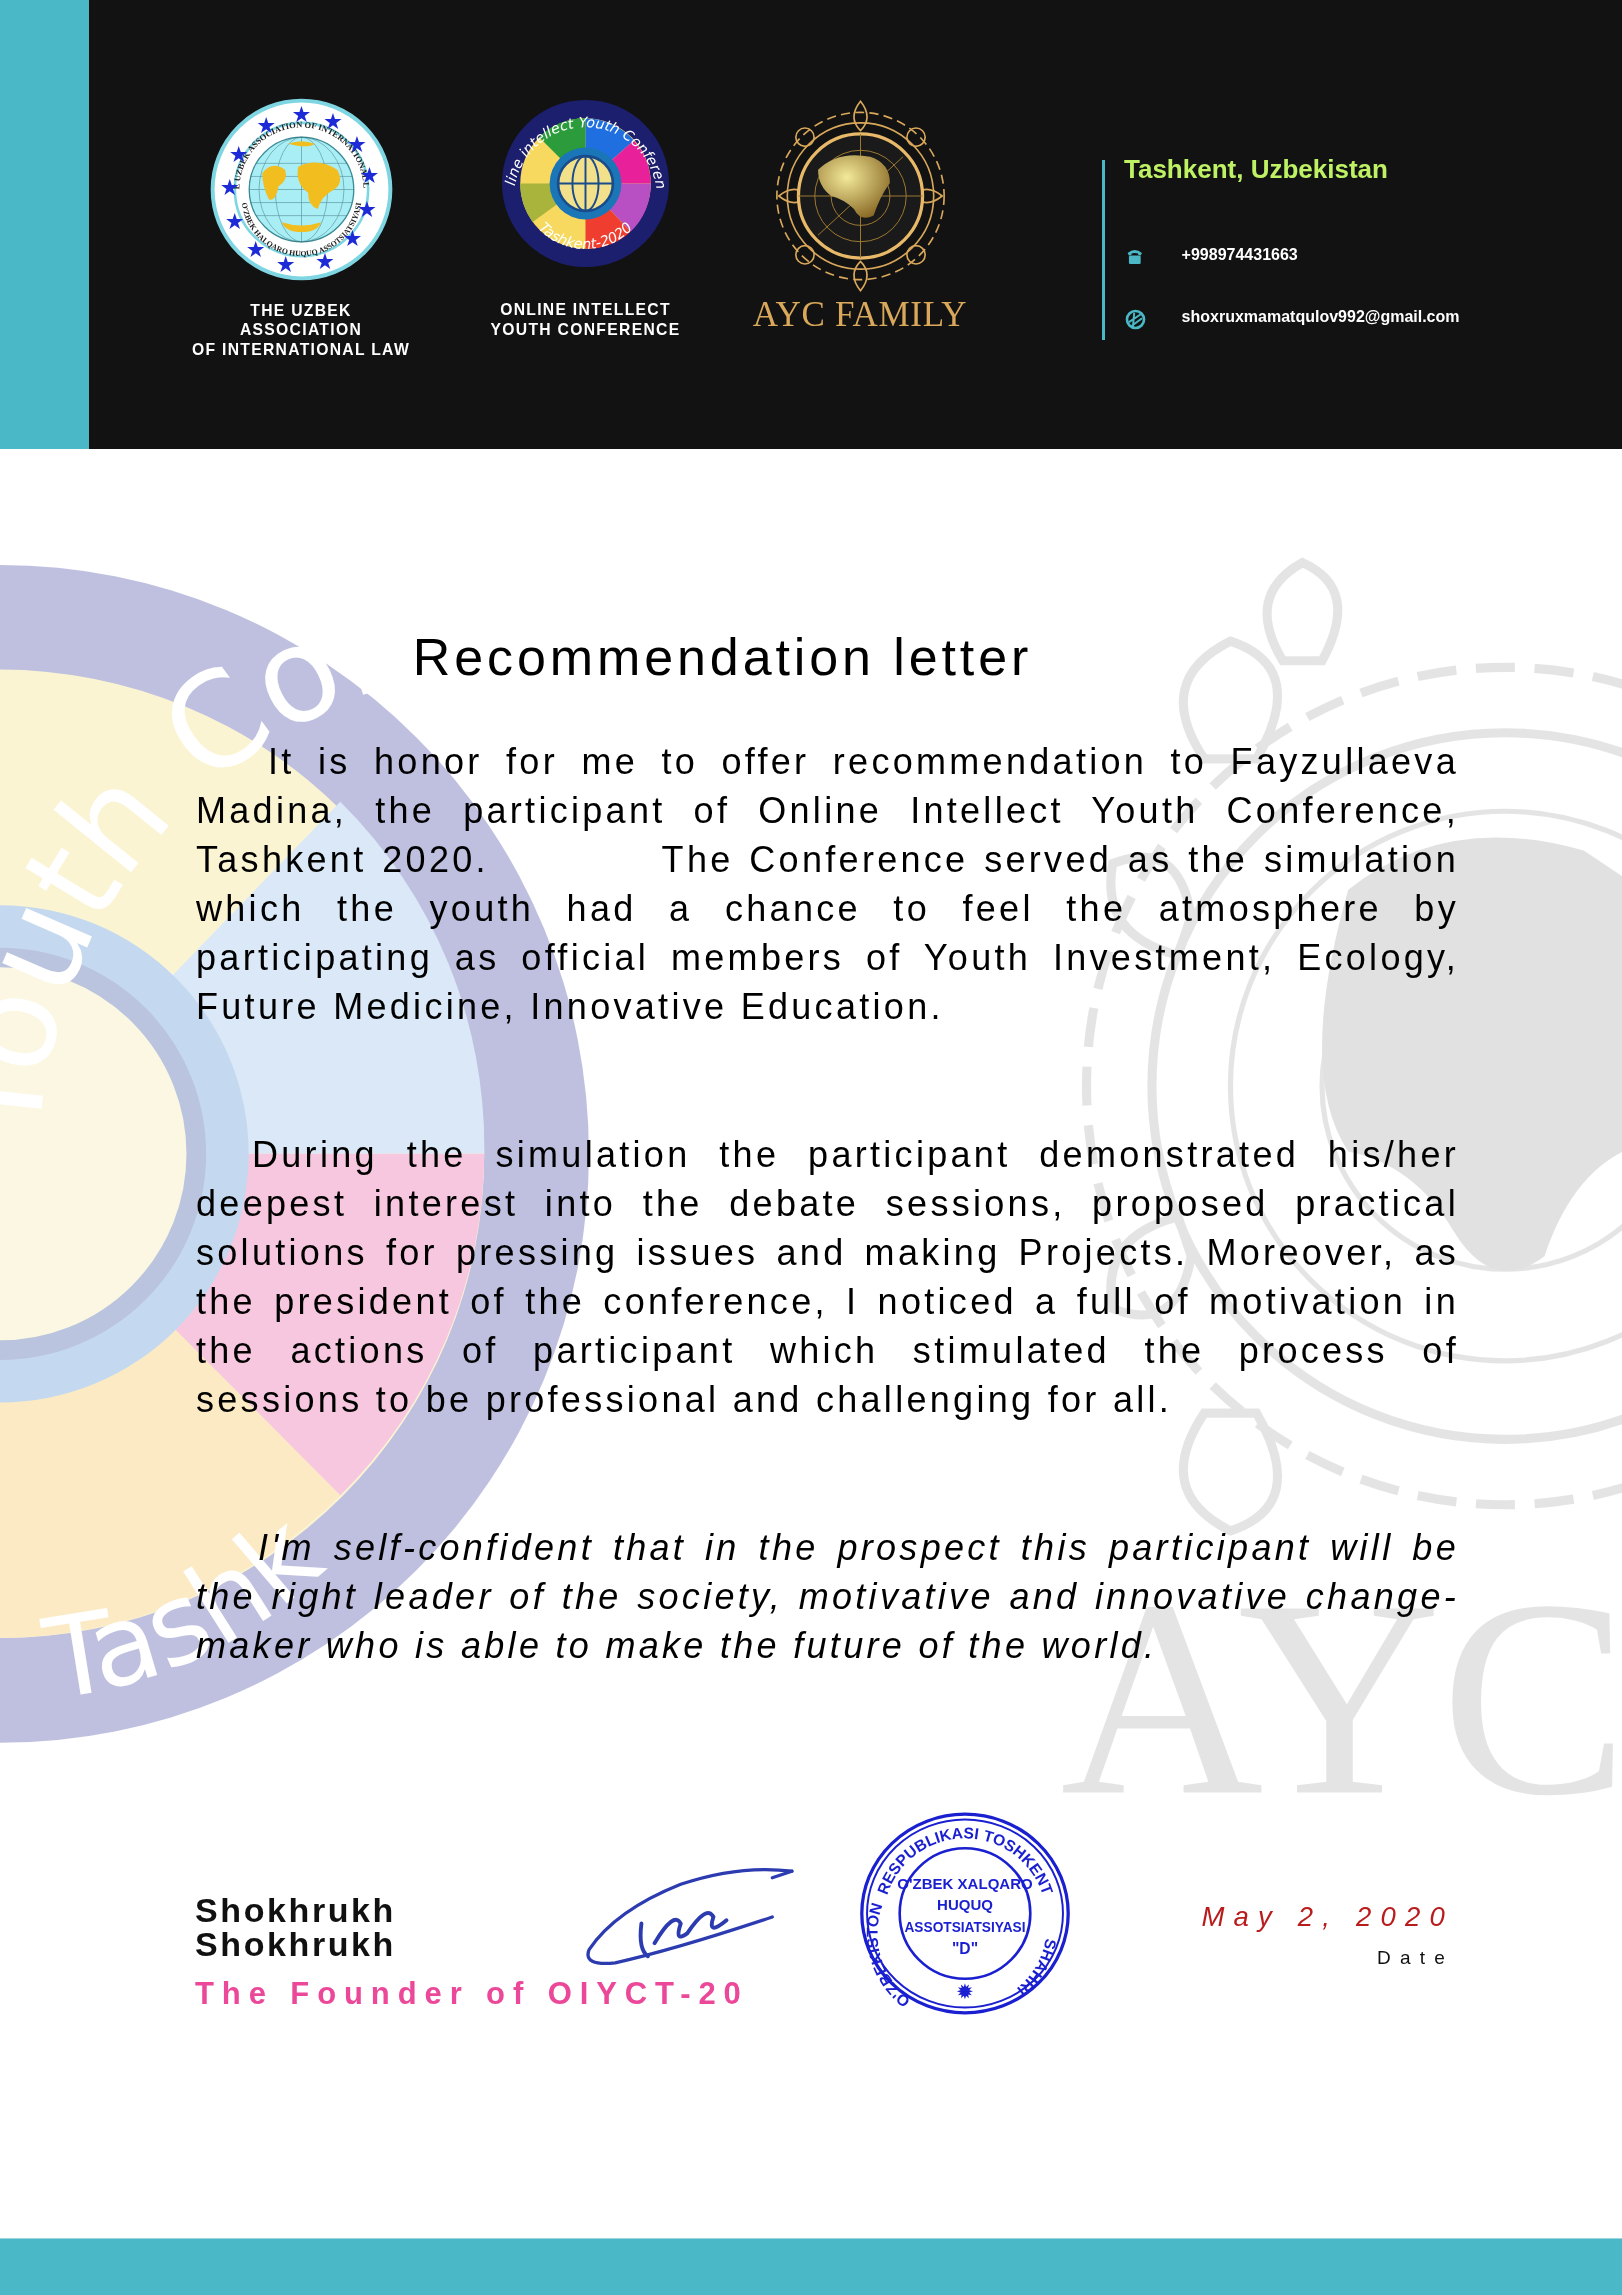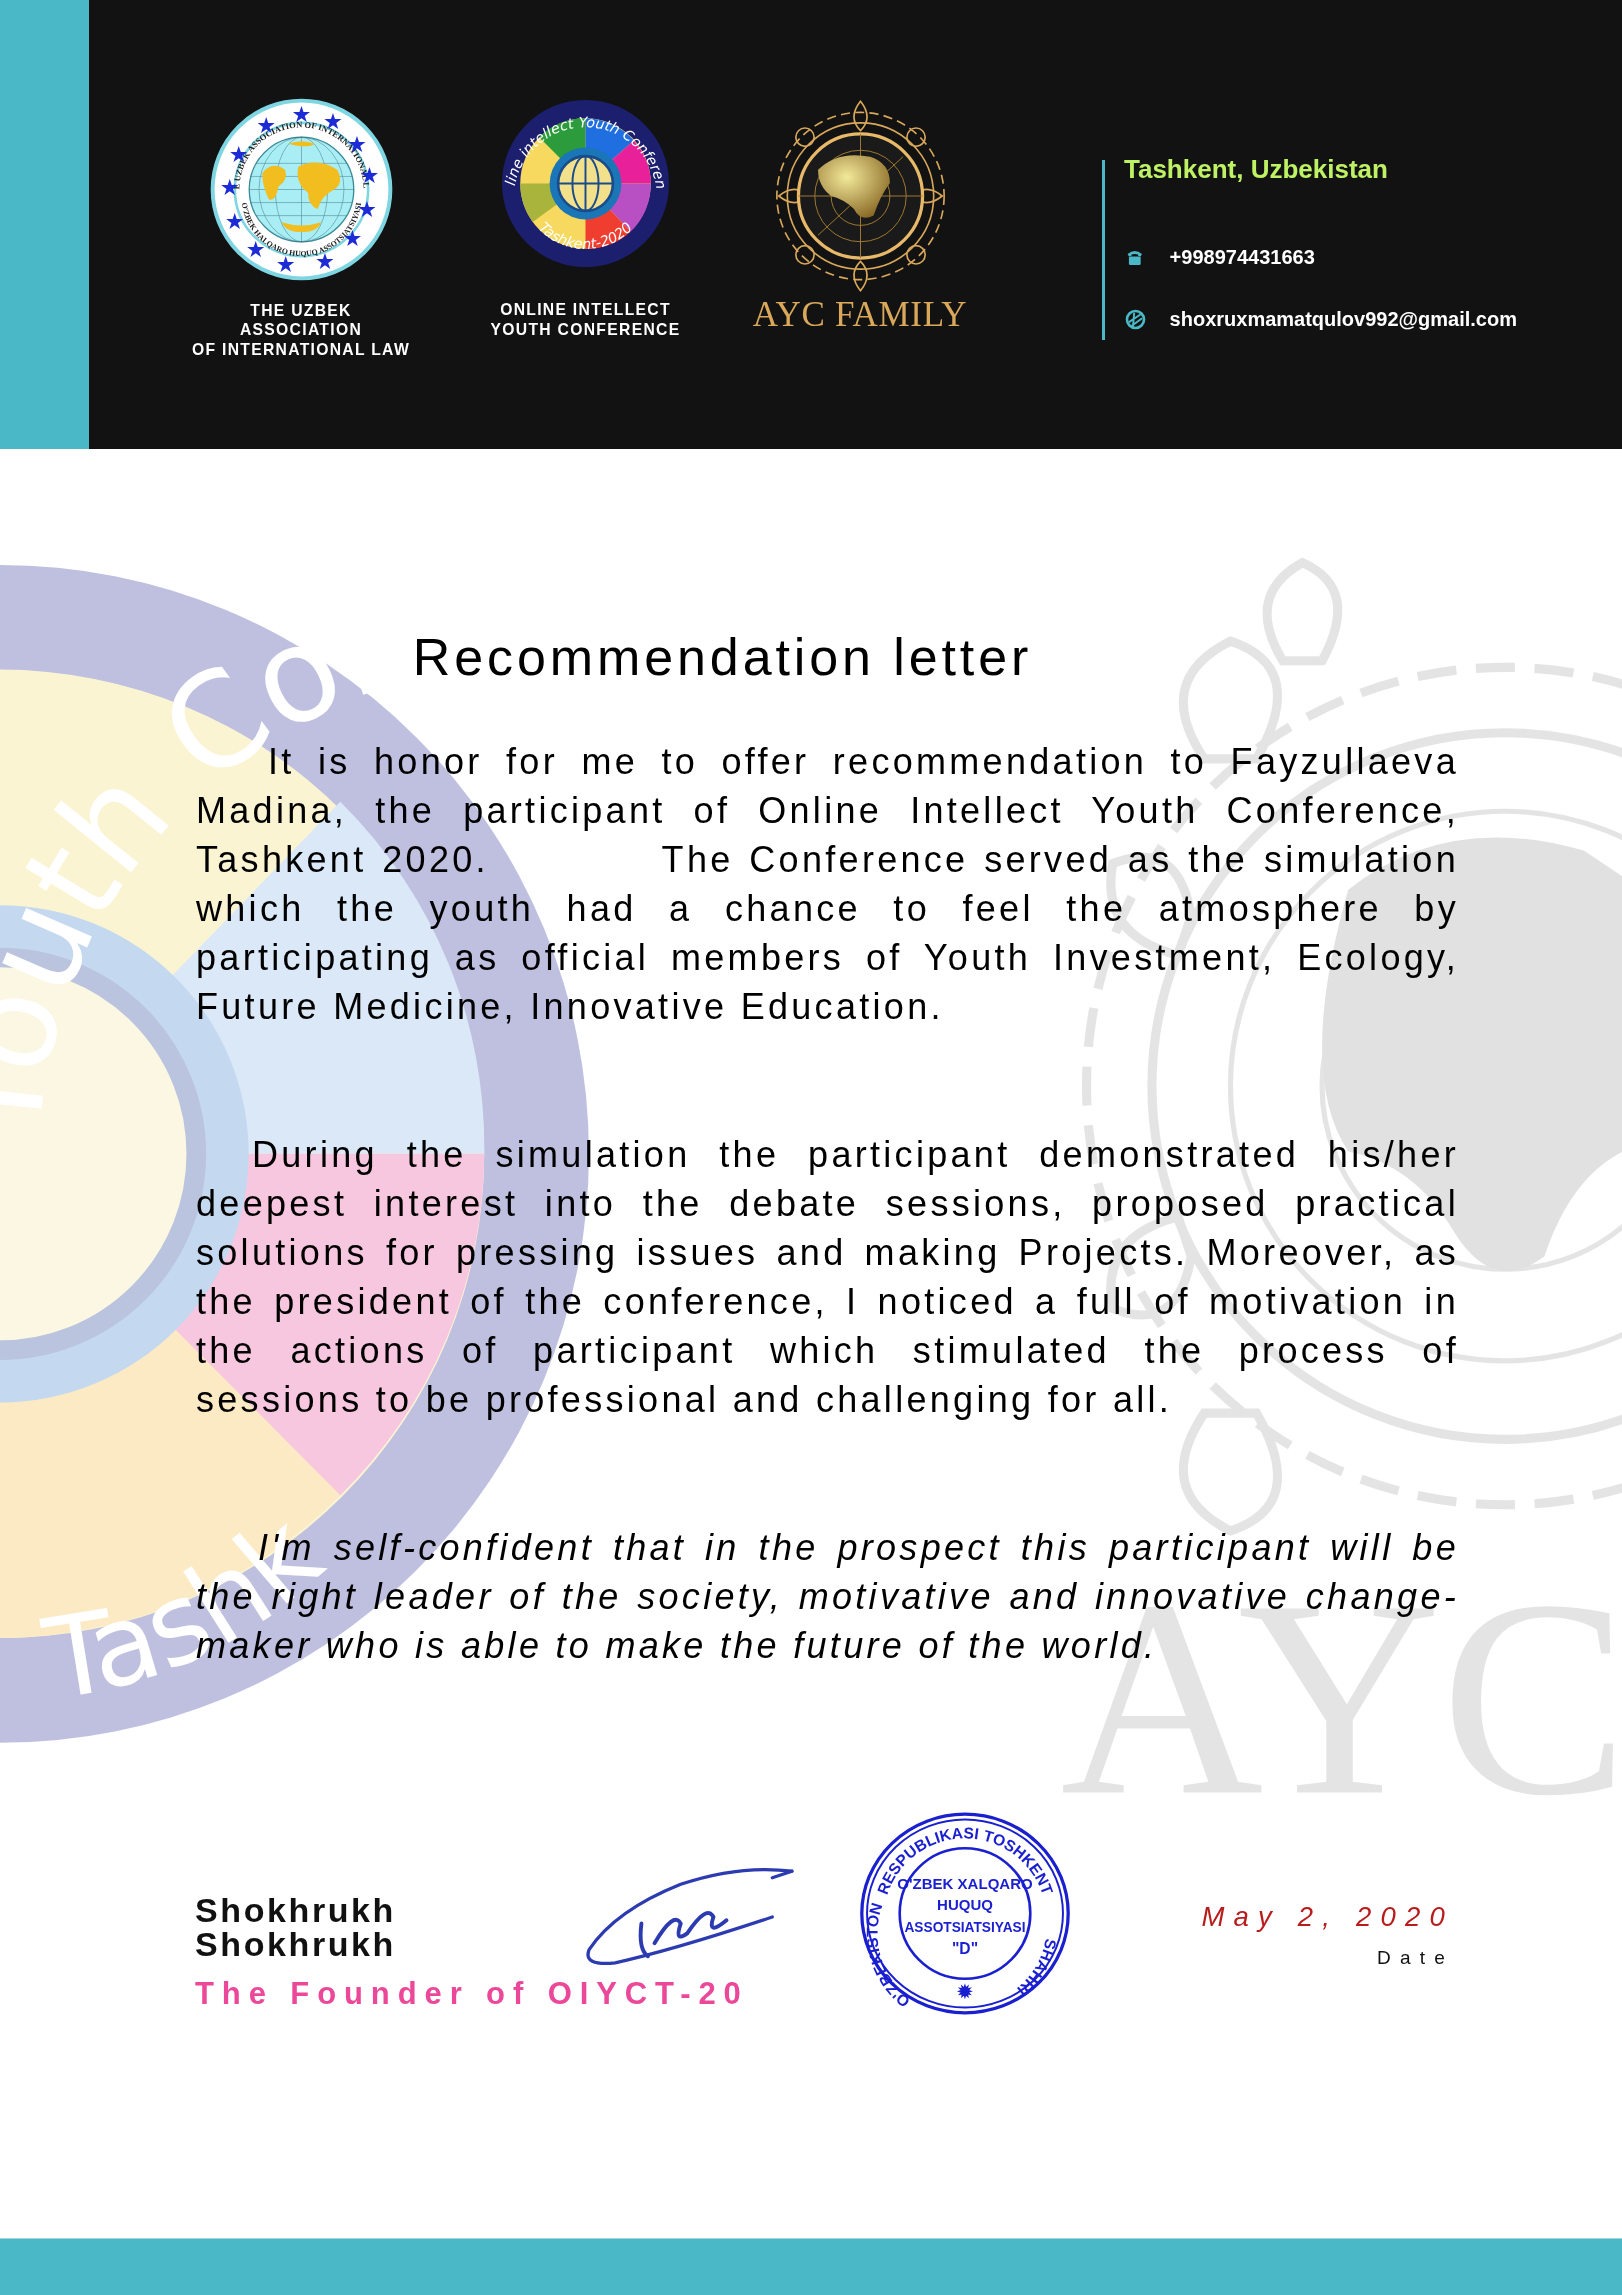--- a/index.html
+++ b/index.html
@@ -16,21 +16,21 @@
   .logo1 { left:190px; top:98px; width:222px; }
   .logo1 .emblem { width:183px; height:183px; margin:0 auto; position:relative; }
   .logo2 { left:484px; top:98px; width:203px; }
   .logo2 .emblem { width:171px; height:171px; margin:0 auto; position:relative; }
   .logo3 { left:739px; top:98px; width:242px; }
   .logo3 .emblem { width:177px; height:196px; margin:0 auto; position:relative; }
   .ayc-text { font-family:"Liberation Serif", serif; color:#d9a85a; font-size:35px; letter-spacing:0.7px; margin-top:1.3px; }
 
   .contact-divider { position:absolute; left:1102px; top:160px; width:3.3px; height:180px; background:#4ab8c6; }
   .contact-city { position:absolute; left:1124px; top:154px; color:#bef264; font-size:26px; font-weight:bold; }
-  .contact-row { position:absolute; left:1124px; display:flex; align-items:center; color:#ffffff; font-size:20px; font-weight:bold; }
+  .contact-row { position:absolute; left:1124px; display:flex; color:#ffffff; font-size:16px; font-weight:bold;gap:12px; }
   .contact-row.phone { top:246px; }
   .contact-row.email { top:308px; }
   .contact-row .icon { width:22px; height:22px; margin-right:23.6px; display:inline-flex; align-items:center; justify-content:center; }
   .wm-left-clip { position:absolute; left:0; top:553px; width:602px; height:1201px; overflow:hidden; opacity:0.32; }
   .wm-right { position:absolute; left:1008px; top:497px; width:615px; height:1322px; overflow:hidden; opacity:0.22; }
 
   
   .title { position:absolute; left:0; width:1445px; top:627px; text-align:center; font-size:52px; letter-spacing:3.9px; color:#000000; }
   .para { position:absolute; left:196px; width:1263px; font-size:36px; line-height:49px; letter-spacing:3.3px;
           text-align:justify; color:#000000; }

